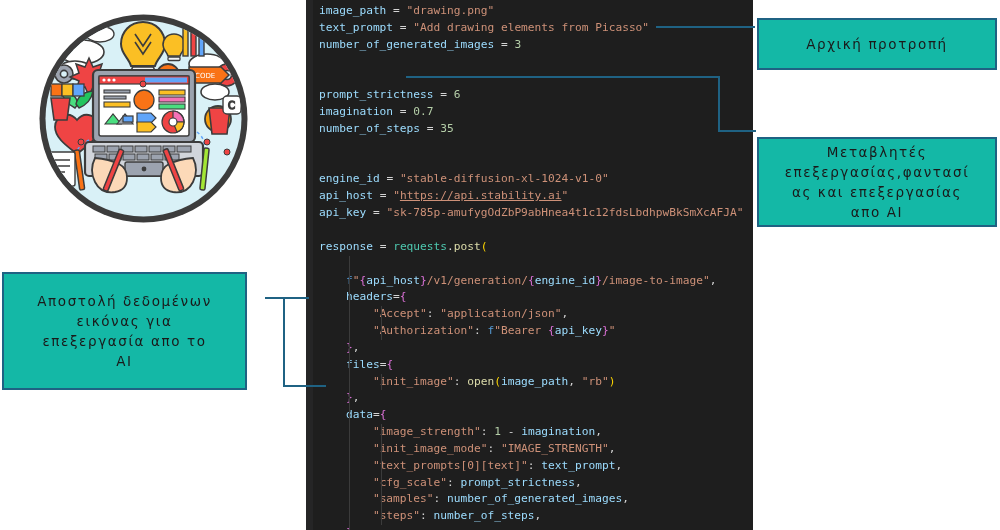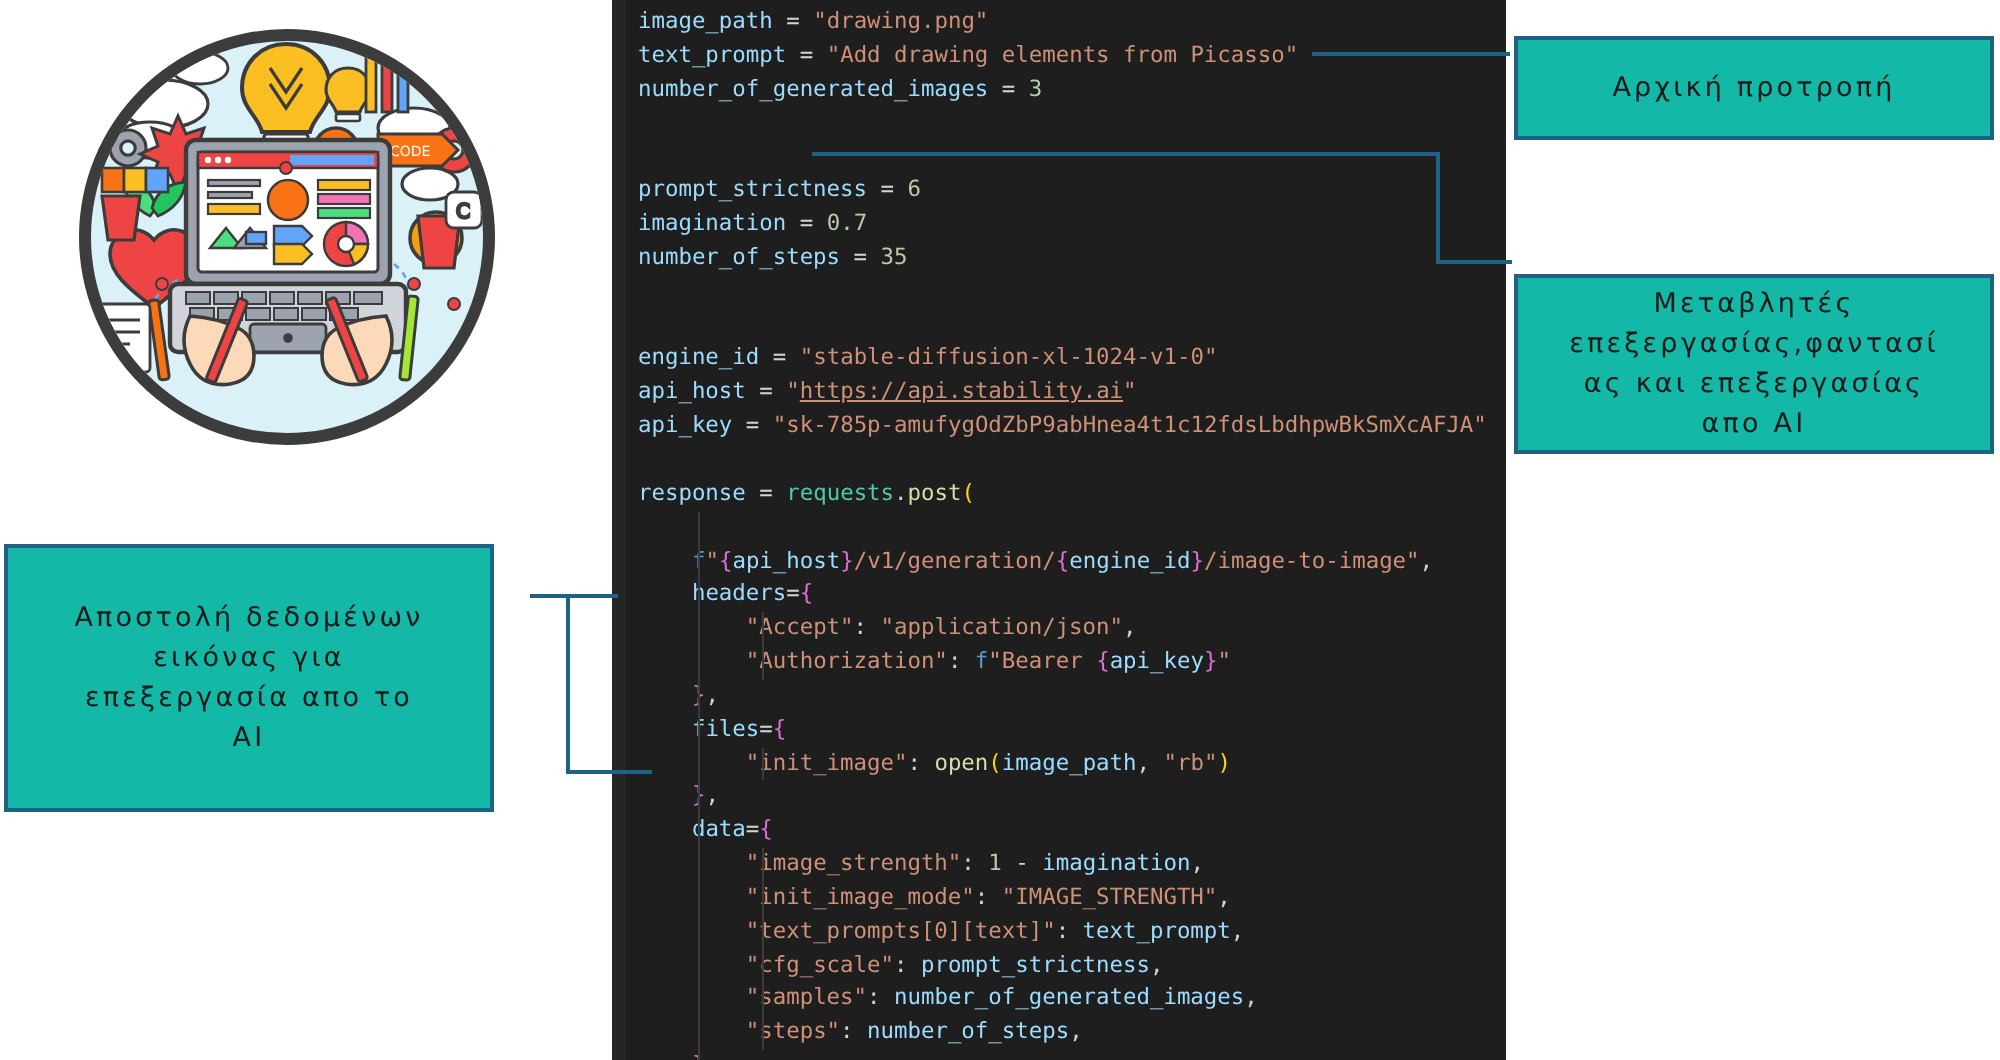--- a/index.html
+++ b/index.html
@@ -69,21 +69,21 @@
     text-align:center;
     font-family:"DejaVu Sans","Liberation Sans",sans-serif;
     font-size:13.5px;
     letter-spacing:1.6px;
     color:#1a1a1a;
     line-height:20px;
     padding:4px 8px;
   }
   #anno-top-right{ left:757px; top:18px; width:240px; height:52px; }
   #anno-mid-right{ left:757px; top:113px; width:240px; height:90px;margin-top:24px; }
-  #anno-left{ left:2px; top:272px; width:245px; height:134px; }
+  #anno-left{ left:2px; top:272px; width:245px; height:118px; }
 
   
   .conn{position:absolute;background:#1f6283;}
 </style>
 </head>
 <body>
 
 <div id="illustration">
   <svg viewBox="0 0 213 213" xmlns="http://www.w3.org/2000/svg">
     <defs>

